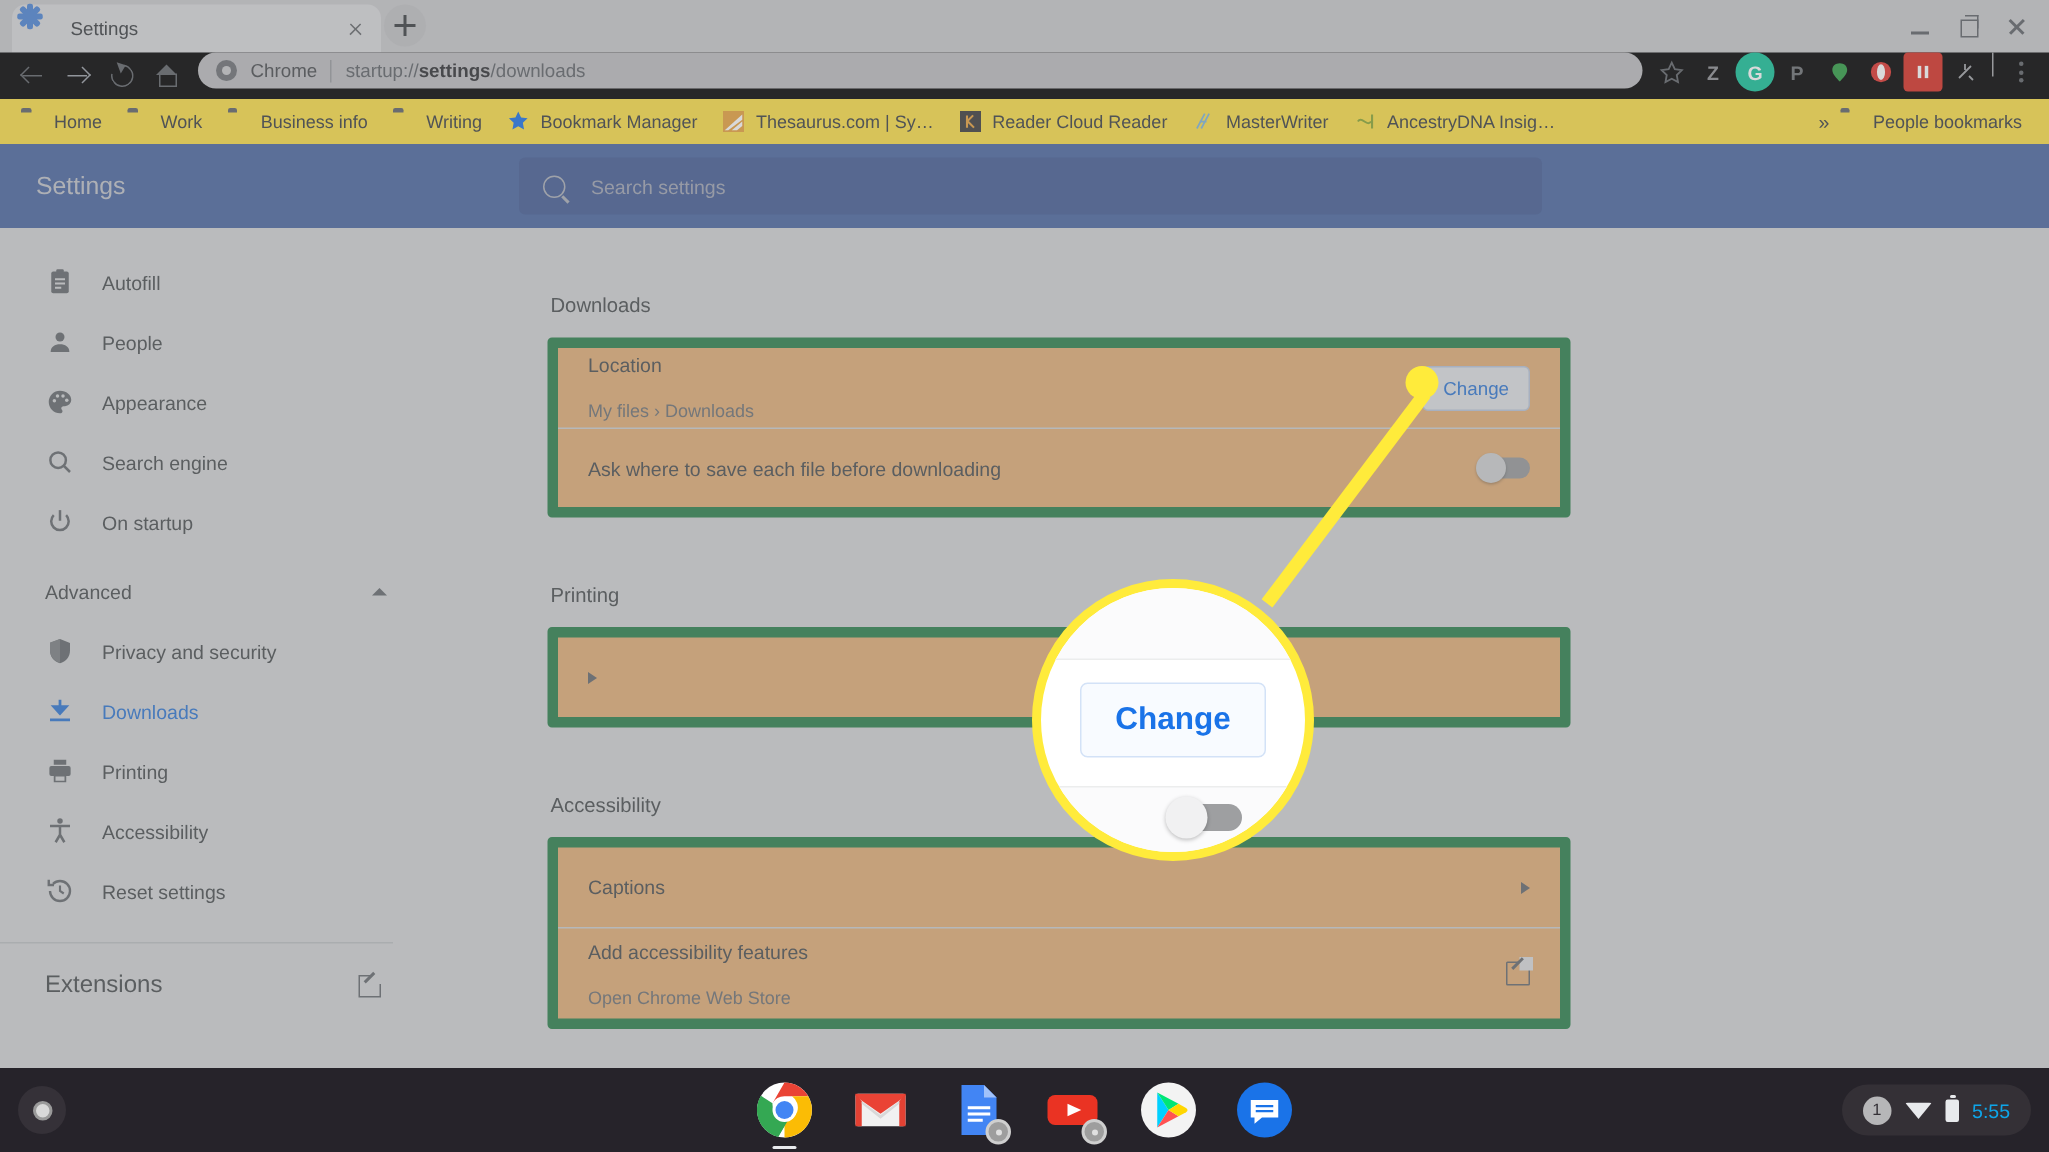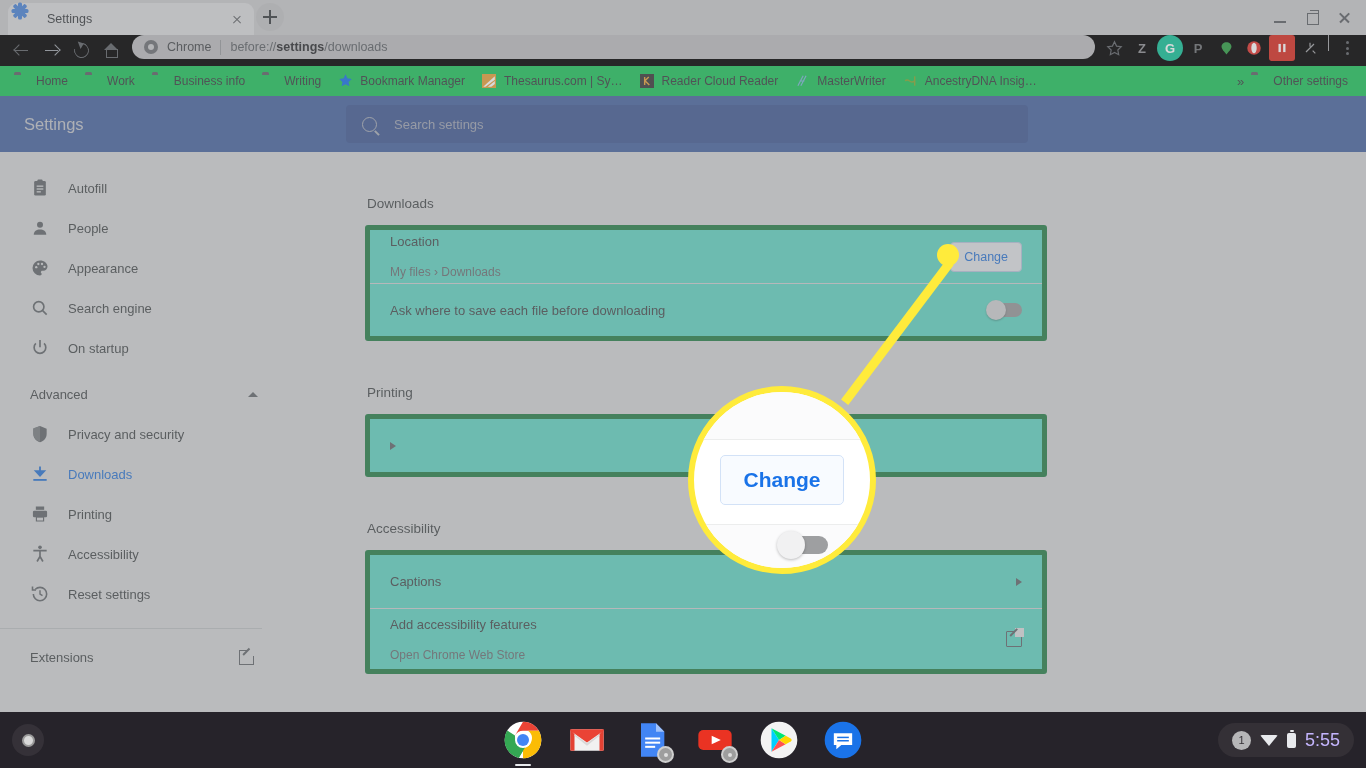--- a/index.html
+++ b/index.html
@@ -152,21 +152,21 @@
   .ext-icons { display:flex; align-items:center; gap:2px; padding-left:2px;}
   .ext { width:26px; height:26px; border-radius:50%; display:flex; align-items:center; justify-content:center; font-size:13px; font-weight:bold;}
   .menu-dots { width:26px; height:26px; position:relative; flex:0 0 26px;}
   .menu-dots i { position:absolute; left:12px; width:3px; height:3px; border-radius:50%; background:#5f6368; }
   .menu-dots i:nth-child(1){top:6px;} .menu-dots i:nth-child(2){top:11.5px;} .menu-dots i:nth-child(3){top:17px;}
   .tb-sep { width:1px; height:16px; background:#a2a4a7; margin:0 5px; }
 
   
   .bookmarks {
     position:relative; height:30px; width:100%;
-    background:#22c55e; display:flex; align-items:center;
+    background:#fde047; display:flex; align-items:center;
     padding-left:14px; gap:0px; font-size:12px; color:#3c4043;
   }
   .bm { display:flex; align-items:center; height:24px; padding:0 8px 0 0; margin-right:9px; white-space:nowrap;}
   .bm-ico { width:15px; height:14px; flex:0 0 15px; margin-right:7px; position:relative;}
   .folder {
     width:15px; height:11px; background:#5f6368; border-radius:1.5px 2px 2px 2px;
     position:relative; margin-top:2px;
   }
   .folder::before {
     content:""; position:absolute; left:0; top:-2.5px; width:6.5px; height:3px;
@@ -213,38 +213,38 @@
   .side-label { font-size:13px; }
   .adv-row {
     height:40px; display:flex; align-items:center; padding-left:30px; padding-right:32px;
     font-size:13px; color:#3c4043; margin-top:6px;
   }
   .adv-label { flex:1; }
   .caret-up { width:0;height:0; border-left:5px solid transparent;border-right:5px solid transparent;border-bottom:5px solid #5f6368;}
   .side-divider { height:1px; background:#cdcfd1; margin:14px 0 8px 0; width:262px;}
   .ext-row {
     height:40px; display:flex; align-items:center; padding-left:30px; padding-right:36px;
-    font-size:13px; color:#3c4043;
+    font-size:16px; color:#3c4043;
   }
   .ext-row .ext-label { flex:1; }
   .ext-link-ic { width:15px;height:15px; border:1.6px solid #5f6368; position:relative;}
   .ext-link-ic::after{
     content:""; position:absolute; left:3px; top:3px; width:9px; height:1.6px;
     background:#5f6368; transform:rotate(-45deg); transform-origin:left center;
   }
   .ext-link-ic::before{
     content:""; position:absolute; right:-2px; top:-3px; width:8px; height:8px;
     background:#e9eaeb;
   }
 
   
   .main-col { position:absolute; left:365px; top:0; width:682px; }
   .sec-title { font-size:13.5px; color:#3c4043; margin:44px 0 14px 2px; }
   .card {
-    background:#5eead4; border:5px solid #15803d; border-radius:3px;
+    background:#fdba74; border:7px solid #15803d; border-radius:3px;
   }
   .row {
     min-height:53px; display:flex; align-items:center;
     padding:0 20px; position:relative;
   }
   .row + .row { border-top:1px solid #e2e3e5; }
   .row-main { flex:1; }
   .row-label { font-size:13px; color:#3c4043; }
   .row-sub { font-size:12px; color:#6b6e72; margin-top:16px; }
   .btn-change {
@@ -360,21 +360,21 @@
     background:#343036; border-radius:17px;
     display:flex; align-items:center; gap:9px; padding:0 14px;
   }
   .notif-badge {
     width:19px; height:19px; border-radius:50%; background:#b6b6b8;
     color:#343036; font-size:11px; display:flex; align-items:center; justify-content:center;
   }
   .wifi-ic { width:0;height:0; border-left:9px solid transparent; border-right:9px solid transparent; border-top:11px solid #e8eaed; border-radius:2px;}
   .batt-ic { width:9px; height:15px; border:1.5px solid #e8eaed; border-radius:1.5px; position:relative; background:#e8eaed;}
   .batt-ic::before { content:""; position:absolute; left:2px; top:-3.5px; width:4px; height:2px; background:#e8eaed; border-radius:1px;}
-  .clock { font-size:18px; color:#c4b5fd;text-align:center; }
+  .clock { font-size:13px; color:#0ea5e9;text-align:center; }
 </style>
 </head>
 <body>
 
 <div id="root">
 
   <div class="browser-chrome">
 
     <div class="tabstrip">
       <div class="tab">
@@ -409,21 +409,21 @@
           <span class="reload"></span>
         </div>
       <div class="nav-btn">
           <span class="home-ic"></span>
         </div>
 
       <div class="omnibox">
         <span class="chrome-logo"></span>
         <span class="omni-brand">Chrome</span>
         <span class="omni-div"></span>
-        <span class="omni-url"><span>before://</span><b>settings</b><span>/downloads</span></span>
+        <span class="omni-url"><span>startup://</span><b>settings</b><span>/downloads</span></span>
       </div>
 
       <div class="star-btn">
         <svg width="17" height="17" viewBox="0 0 24 24">
           <path d="M12 2.5l2.9 6.1 6.6.9-4.8 4.6 1.2 6.6L12 17.6 6.1 20.7l1.2-6.6L2.5 9.5l6.6-.9z" fill="none" stroke="#5f6368" stroke-width="1.7"></path>
         </svg>
       </div>
 
       <div class="ext-icons">
         <div class="ext" style="color:#8d8f92">Z</div>
@@ -519,21 +519,21 @@
               <rect x="18" y="4" width="2.4" height="16" fill="#8aa832"></rect>
             </svg>
         </span>
         <span class="bm-label">AncestryDNA Insig…</span>
       </div>
 
       <div class="bm-right">
         <span class="chevrons">»</span>
         <span class="bm" style="margin:0">
           <span class="bm-ico"><span class="folder"></span></span>
-          <span class="bm-label">Other settings</span>
+          <span class="bm-label">People bookmarks</span>
         </span>
       </div>
     </div>
   </div>
 
   <div class="page">
 
     <div class="settings-header">
       <div class="settings-title">Settings</div>
       <div class="search-box">

